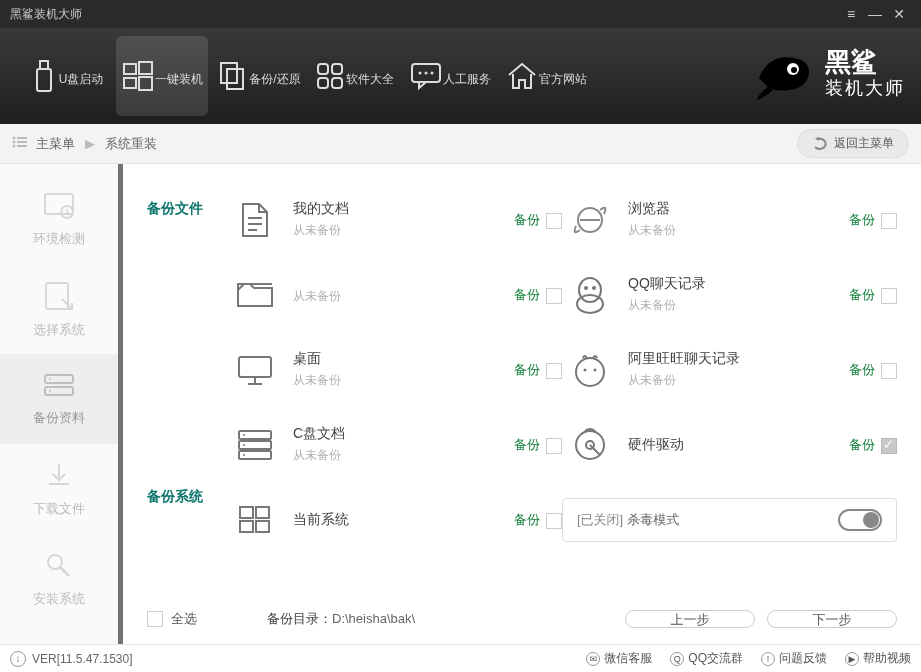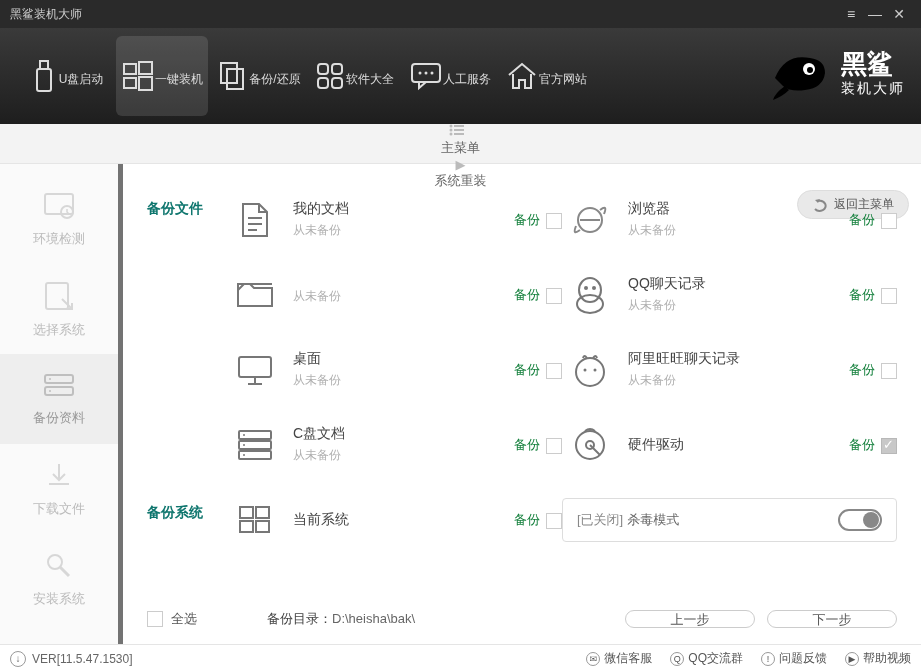--- a/index.html
+++ b/index.html
@@ -11,26 +11,26 @@
 
 .topnav { height: 96px; background: linear-gradient(#3a3a3a, #1e1e1e); display: flex; align-items: center; padding: 0 20px; position: relative; }
 .navitem { width: 92px; height: 80px; display: flex; align-items: center; justify-content: center; color: #ddd; font-size: 12px; border-radius: 6px; margin-right: 4px; cursor: pointer; }
 .navitem.active { background: rgba(255,255,255,0.12); }
 .navitem .icon { height: 36px; display: flex; align-items: center; justify-content: center; }
 .navlabel { margin-top: 6px; }
 .logo { position: absolute; right: 16px; top: 10px; display: flex; align-items: center; color: #fff; }
 .logo .shark { width: 70px; height: 70px; }
 .logo .brand { margin-left: 6px; line-height: 1.2; }
 .brand .l1 { font-size: 26px; font-weight: bold; }
-.brand .l2 { font-size: 14px; letter-spacing: 2px; }
-
-.crumbbar { height: 40px; background: #f3f3f3; border-bottom: 1px solid #e5e5e5; display: flex; align-items: center; padding: 0 12px; color: #666; font-size: 13px; flex-direction: column; }
+.brand .l2 { font-size: 18px; letter-spacing: 2px; }
+
+.crumbbar { height: 40px; background: #f3f3f3; border-bottom: 1px solid #e5e5e5; display: flex; align-items: center; padding: 0 12px; color: #666; font-size: 13px; }
 .crumb-ico { margin-right: 8px; color: #bbb; }
 .crumb-sep { margin: 0 10px; color: #bbb; }
-.backbtn { margin-left: auto; background: #e9e9e9; border: 1px solid #ddd; border-radius: 16px; padding: 5px 14px; display: flex; align-items: flex-end; font-size: 12px; color: #555; cursor: pointer; }
+.backbtn { margin-left: auto; background: #e9e9e9; border: 1px solid #ddd; border-radius: 16px; padding: 5px 14px; display: flex; align-items: center; font-size: 12px; color: #555; cursor: pointer; }
 .backbtn svg { margin-right: 6px; }
 
 .body { display: flex; height: calc(672px - 28px - 96px - 40px - 28px); }
 .sidebar { width: 128px; background: #fafafa; border-right: 5px solid #737373; display: flex; flex-direction: column; padding-top: 10px; }
 .sideitem { height: 90px; display: flex; flex-direction: column; align-items: center; justify-content: center; color: #bbb; font-size: 13px; cursor: pointer; }
 .sideitem.active { background: #eee; color: #999; }
 .sideitem svg { opacity: .55; }
 .sidelabel { margin-top: 8px; }
 
 .main { flex: 1; padding: 18px 24px 12px 24px; position: relative; display: flex; flex-direction: column; }
@@ -370,21 +370,21 @@
           <div class="itemtxt">
               <div class="name">硬件驱动</div>
             </div>
           <div class="bkctl">
               <span>备份</span>
               <span class="chk on"></span>
             </div>
         </div>
       </div>
 
-      <span class="section-label" style="top:340px">备份系统</span>
+      <span class="section-label" style="top:324px">备份系统</span>
       <div class="row">
         <div class="cell">
           <div class="itemico">
               <svg width="38" height="34" viewBox="0 0 38 34">
                 <rect x="4" y="4" width="13" height="11" fill="none" stroke="#777" stroke-width="2"></rect>
                 <rect x="20" y="4" width="13" height="11" fill="none" stroke="#777" stroke-width="2"></rect>
                 <rect x="4" y="18" width="13" height="11" fill="none" stroke="#777" stroke-width="2"></rect>
                 <rect x="20" y="18" width="13" height="11" fill="none" stroke="#777" stroke-width="2"></rect>
               </svg>
             </div>

